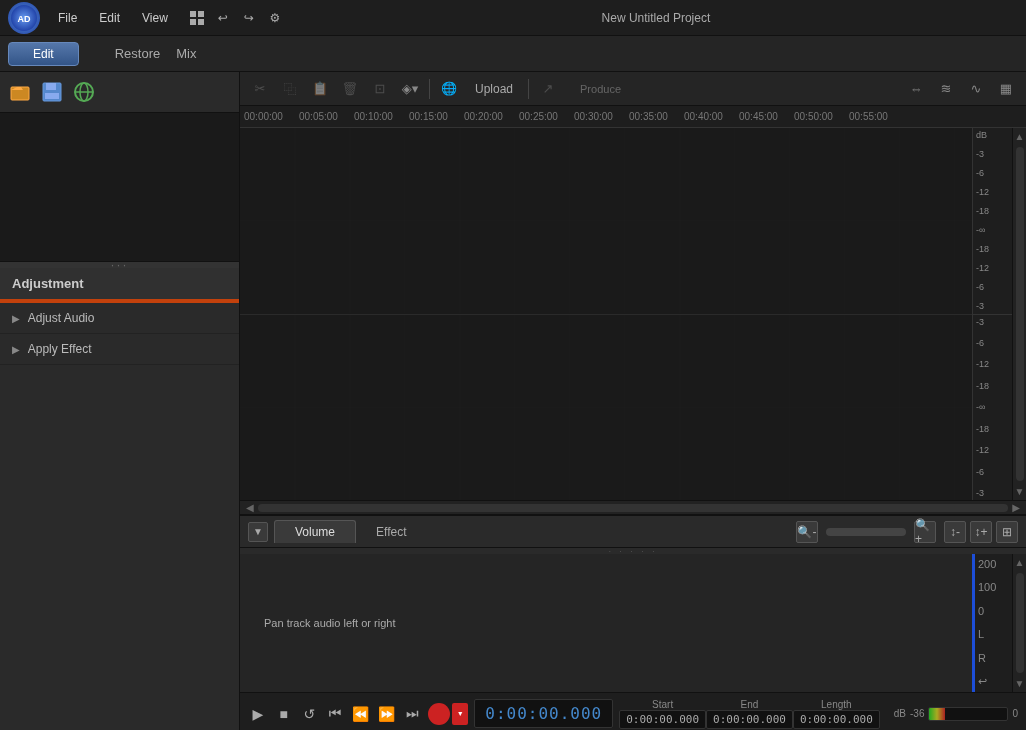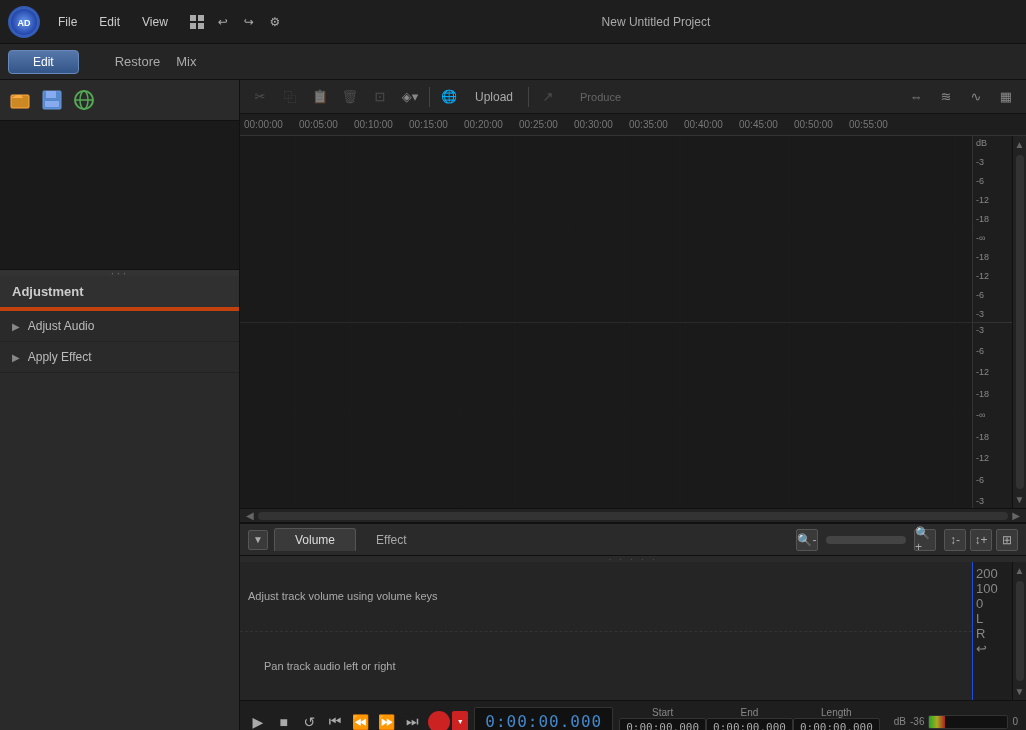--- a/index.html
+++ b/index.html
@@ -1,20 +1,20 @@
 <!DOCTYPE html>
 <html><head>
   <meta charset="utf-8">
   <style>
     * { box-sizing: border-box; margin: 0; padding: 0; }
     body { background: #2a2a2a; color: #ccc; font-family: 'Segoe UI', Arial, sans-serif; font-size: 12px; width: 1026px; height: 730px; overflow: hidden; }
 
     
     .title-bar {
-      display: flex; align-items: center; height: 44px;
+      display: flex; align-items: center; height: 36px;
       background: #1e1e1e; border-bottom: 1px solid #111;
       padding: 0 8px; gap: 8px;
     }
     .app-logo {
       width: 32px; height: 32px; background: radial-gradient(circle, #5588cc, #2244aa);
       border-radius: 50%; display: flex; align-items: center; justify-content: center;
       font-size: 10px; color: white; font-weight: bold;
     }
     .menu-bar { display: flex; gap: 2px; }
     .menu-item {
@@ -390,30 +390,27 @@
             </div>
           </div>
 
           <div style="height:6px; background:#2a2a2a; cursor:ns-resize; display:flex; align-items:center; justify-content:center;">
             <span style="color:#555; letter-spacing:3px; font-size:8px;">· · · · ·</span>
           </div>
 
           <div style="display:flex; flex:1; overflow:hidden;">
             <div style="flex:1; display:flex; flex-direction:column;">
 
-              <div style="flex:1; border-bottom:1px dashed #333; padding: 6px 8px; display:flex; align-items:center;">
-                <span style="color:#aaa; font-size:11px;">Adjust track volume using volume keys</span>
-              </div>
 
               <div style="flex:1; padding:6px 8px; display:flex; align-items:center;margin-left:16px;">
                 <span style="color:#aaa; font-size:11px;">Pan track audio left or right</span>
               </div>
             </div>
 
-            <div style="width:40px; min-width:40px; background:#1e1e1e; border-left:1px solid #1d4ed8; font-size:13px; color:#888; display:flex; flex-direction:column; padding:4px 3px;">
+            <div style="width:40px; min-width:40px; background:#1e1e1e; border-left:3px solid #1d4ed8; font-size:11px; color:#888; display:flex; flex-direction:column; justify-content:space-between; padding:4px 3px;">
               <span>200</span>
               <span>100</span>
               <span>0</span>
               <span>L</span>
               <span>R</span>
               <span style="cursor:pointer;">↩</span>
             </div>
 
             <div style="width:14px; background:#222; border-left:1px solid #111; display:flex; flex-direction:column; align-items:center;">
               <div style="color:#666; cursor:pointer; padding:3px 0; font-size:10px;">▲</div>

